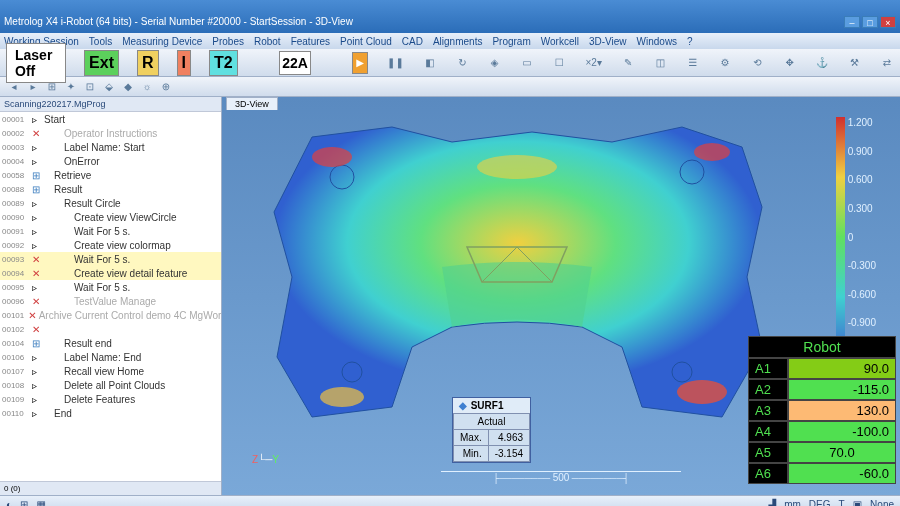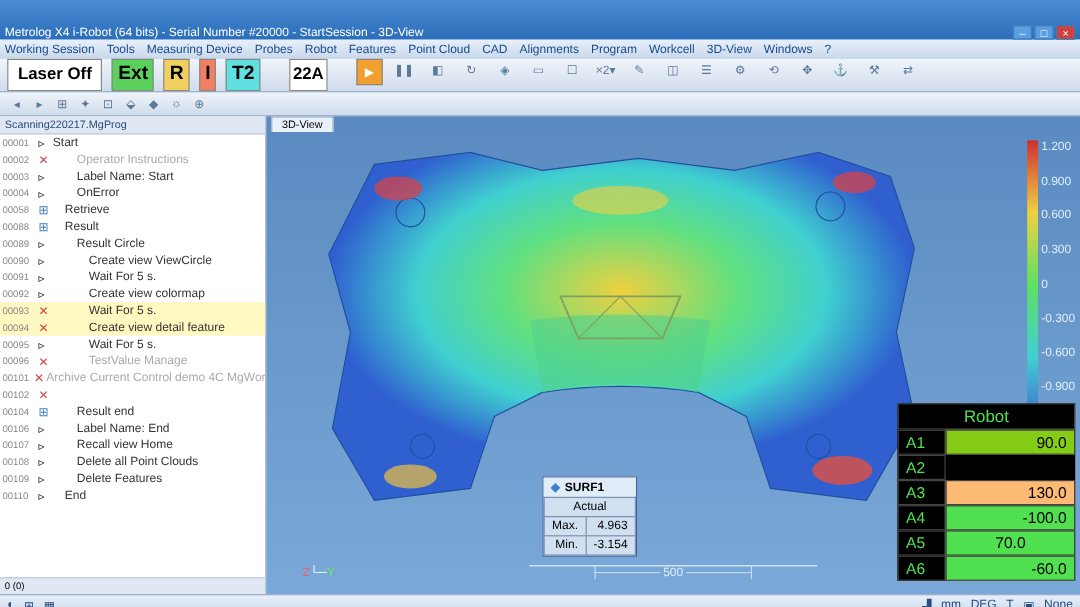--- a/index.html
+++ b/index.html
@@ -1,23 +1,23 @@
 <!DOCTYPE html>
 <html><head>
 <meta charset="utf-8">
 <style>
 *{margin:0;padding:0;box-sizing:border-box;font-family:Tahoma,Arial,sans-serif;font-size:10px}
 body{width:900px;height:506px;background:#93c5ec;overflow:hidden;position:relative}
-.titlebar{height:33px;background:linear-gradient(#4a8cd4,#2b6db8);color:#fff;display:flex;align-items:flex-end;padding:0 4px;font-size:9px}
+.titlebar{height:33px;background:linear-gradient(#4a8cd4,#2b6db8);color:#fff;display:flex;align-items:flex-start;padding:16px 4px;font-size:9px}
 .titlebar .spacer{flex:1}
 .winbtn{width:16px;height:12px;background:#5a9de0;margin-left:2px;text-align:center;line-height:12px;border:1px solid #3a7db8;font-size:9px}
 .winbtn.close{background:#d04040}
 .menubar{height:16px;background:linear-gradient(#e8f0fa,#c8d8ec);display:flex;align-items:center;padding:0 4px;gap:10px;font-size:9px;color:#1a4a8a}
 .menubar span{cursor:pointer}
-.toolbar1{height:28px;background:linear-gradient(#f0f4fa,#d0dcec);display:flex;padding:0 6px;gap:8px;border-bottom:1px solid #a0b0c8}
+.toolbar1{height:28px;background:linear-gradient(#f0f4fa,#d0dcec);display:flex;align-items:center;padding:0 6px;gap:18px;border-bottom:1px solid #a0b0c8}
 .laser{background:#fff;border:1px solid #888;padding:3px 8px;font-size:14px;font-weight:bold}
 .badge{padding:3px 4px;font-weight:bold;font-size:16px;border:1px solid #888}
 .badge.ext{background:#5cd05c}
 .badge.r{background:#f0d060}
 .badge.i{background:#f08060}
 .badge.t2{background:#60e0e0}
 .amp{background:#fff;border:1px solid #888;padding:3px 2px;font-size:14px;font-weight:bold}
 .play{width:22px;height:22px;background:#f0a030;border:1px solid #888;display:flex;align-items:center;justify-content:center;color:#fff}
 .tbtn{width:20px;height:20px;border:1px solid transparent;display:flex;align-items:center;justify-content:center;color:#5a7a9a}
 .toolbar2{height:20px;background:linear-gradient(#f0f4fa,#d0dcec);display:flex;align-items:center;padding:0 6px;gap:3px;border-bottom:1px solid #a0b0c8}
@@ -30,24 +30,24 @@
 .tree-row.hl{background:#fff8c0}
 .lineno{width:30px;color:#888;text-align:left;padding-right:4px;font-size:8px}
 .ticon{width:10px;height:10px;margin-right:2px;display:inline-block}
 .ticon.x{color:#d04040}
 .ticon.plus{color:#4080c0}
 .tree-label{color:#333;white-space:nowrap}
 .side-bottom{height:14px;background:#e0e8f4;border-top:1px solid #c0c8d8;display:flex;align-items:center;padding:0 4px;font-size:8px}
 .viewport{flex:1;position:relative;background:linear-gradient(#5a8ac0,#7aa8d8)}
 .tab{position:absolute;top:0;left:4px;background:#e8f0fa;padding:1px 8px;font-size:9px;border:1px solid #a0b0c8;border-bottom:none}
 .part{position:absolute;top:20px;left:30px;width:530px;height:330px}
-.colorbar{position:absolute;top:20px;right:4px;width:40px;height:240px;display:flex}
+.colorbar{position:absolute;top:20px;right:24px;width:40px;height:240px;display:flex}
 .cb-grad{width:10px;height:100%;background:linear-gradient(#d03030,#f0d040,#60e060,#40d0d0,#4060d0)}
 .cb-labels{flex:1;display:flex;flex-direction:column;justify-content:space-between;padding-left:3px;font-size:8px;color:#e0f0ff}
-.axis{position:absolute;bottom:12px;left:30px;font-size:10px;color:#fff}
+.axis{position:absolute;bottom:30px;left:30px;font-size:10px;color:#fff}
 .axis .z{color:#f06060}
 .axis .y{color:#60f060}
 .scale{position:absolute;bottom:12px;left:50%;transform:translateX(-50%);color:#e0f0ff;font-size:9px;width:240px;text-align:center;border-top:1px solid #e0f0ff}
 .surf-box{position:absolute;top:300px;left:230px;background:#d0e0f0;border:1px solid #4060a0;font-size:11px}
 .surf-box .hdr{background:#e0ecf8;padding:2px 6px;display:flex;align-items:center;gap:4px;font-weight:bold}
 .surf-box table{border-collapse:collapse}
 .surf-box td{border:1px solid #8090b0;padding:2px 6px;text-align:right}
 .robot{position:absolute;bottom:22px;right:4px;width:148px;background:#000}
 .robot-hdr{color:#50e050;text-align:center;padding:2px;font-size:14px;border:1px solid #444}
 .robot-row{display:flex;height:21px}
@@ -348,20 +348,21 @@
 
 <div class="robot">
   <div class="robot-hdr">Robot</div>
   <div id="robot-axes">
       <div class="robot-row">
         <div class="ax">A1</div>
         <div class="val" style="background: #84cc16;">90.0</div>
       </div>
       <div class="robot-row">
         <div class="ax">A2</div>
+        <div class="val" style="background: rgb(80, 224, 80);">-115.0</div>
       </div>
       <div class="robot-row">
         <div class="ax">A3</div>
         <div class="val" style="background: #fdba74;">130.0</div>
       </div>
       <div class="robot-row">
         <div class="ax">A4</div>
         <div class="val" style="background: rgb(80, 224, 80);">-100.0</div>
       </div>
       <div class="robot-row">

